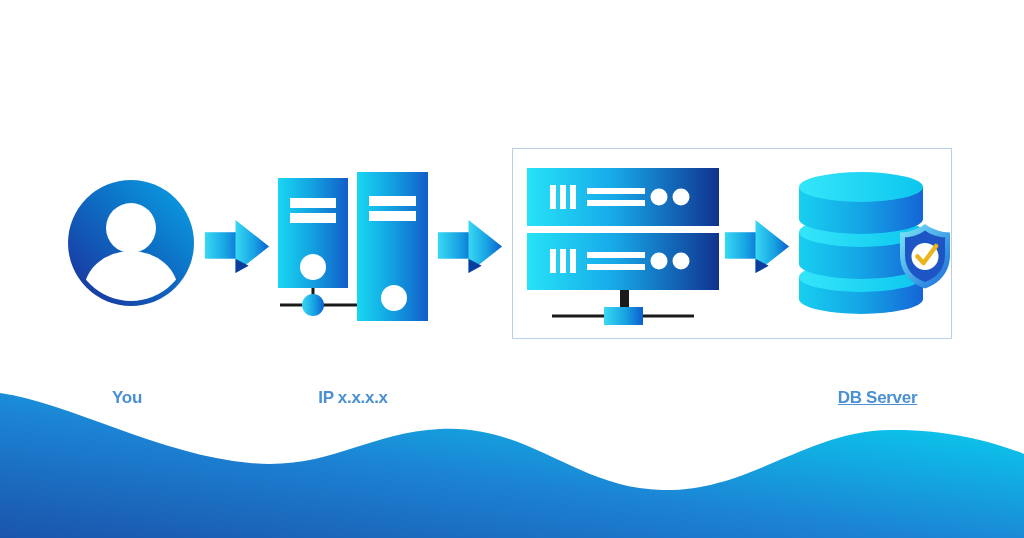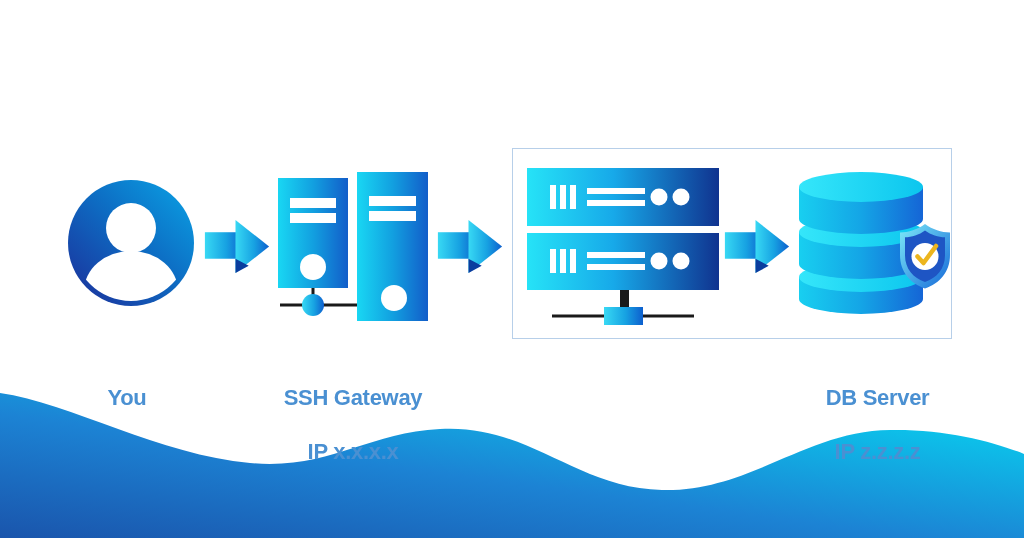--- a/index.html
+++ b/index.html
@@ -7,21 +7,21 @@
     width:1024px;height:538px;position:relative;overflow:hidden;
     background:#ffffff;
     font-family:"Liberation Sans", sans-serif;
   }
   .abs{position:absolute;}
   .node-label{
     position:absolute;top:357px;
     text-align:center;
     color:#4a90d2;
     font-weight:bold;
-    font-size:22px;
+    font-size:17px;
     line-height:27px;
     letter-spacing:-0.3px;
     white-space:pre-line;
   }
   .group-box{
     position:absolute;
     left:512px;top:148px;width:440px;height:191px;
     border:1.5px solid #b7cfe9;
     box-sizing:border-box;
     background:transparent;
@@ -190,21 +190,19 @@
   <path d="M29,2 C36.5,7.5 45.5,10.5 54,10.5 L54,33 C54,50 43.5,61.5 29,66.5 C14.5,61.5 4,50 4,33 L4,10.5 C12.5,10.5 21.5,7.5 29,2 Z" fill="#1e55c4" transform="translate(29,34.5) scale(0.8) translate(-29,-34.5)"></path>
   <circle cx="29" cy="34.5" r="13.5" fill="#ffffff"></circle>
   <path d="M21.5,34.5 L27.5,41 L40,24" stroke="#ecb51e" stroke-width="4.5" fill="none" stroke-linecap="round" stroke-linejoin="round"></path>
 </svg>
 
 <div class="node-label" style="left:57px;width:140px;">
   <div>You</div>
   <div></div>
 </div>
 <div class="node-label" style="left:268px;width:170px;">
-  <div>SSH Gateway</div>
   <div>IP x.x.x.x</div>
 </div>
 <div class="node-label" style="left:535px;width:170px;">
 </div>
-<div class="node-label" style="left:790px;width:175px;">
+<div class="node-label" style="left:790px;width:175px;text-decoration:underline;">
   <div>DB Server</div>
-  <div>IP z.z.z.z</div>
 </div>
 
 </body></html>

